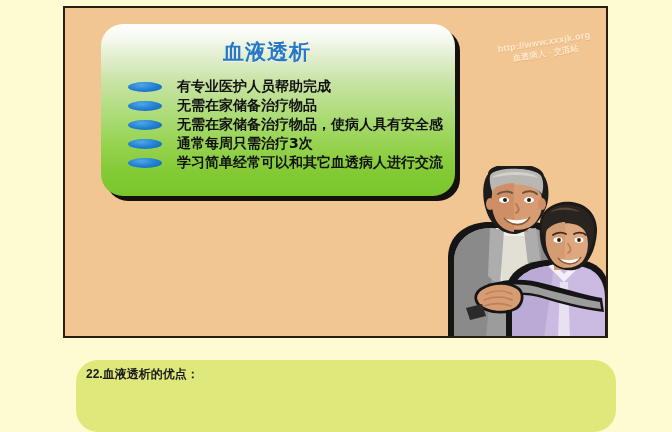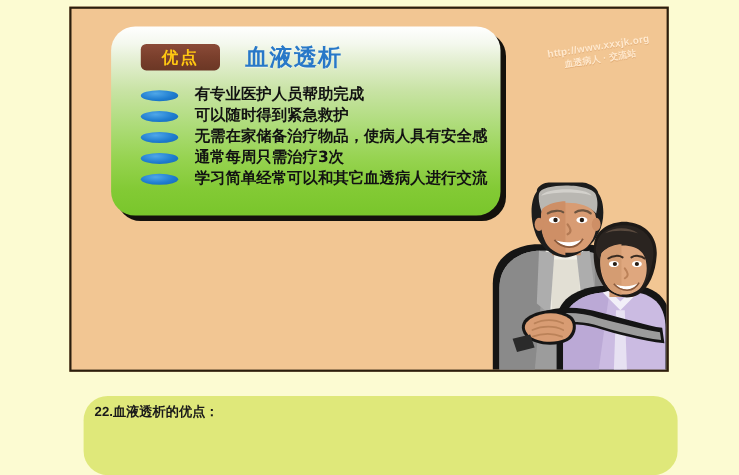--- a/index.html
+++ b/index.html
@@ -190,32 +190,31 @@
   <div id="watermark">
     <div class="wm-line">http://www.xxxjk.org</div>
     <div class="wm-line small">血透病人 · 交流站</div>
   </div>
 
   <div id="content-panel-shadow"></div>
 
   <div id="content-panel">
 
     <div id="title-row">
-      <div id="badge-youdian">优点</div>
       <div id="title-text">血液透析</div>
     </div>
 
     <div id="bullet-list">
       <div class="bullet-row">
         <span class="bullet-marker"></span>
         <span class="bullet-text">有专业医护人员帮助完成</span>
       </div>
       <div class="bullet-row">
         <span class="bullet-marker"></span>
-        <span class="bullet-text">可以随时得到紧急救护</span>
+        <span class="bullet-text">无需在家储备治疗物品</span>
       </div>
       <div class="bullet-row">
         <span class="bullet-marker"></span>
         <span class="bullet-text">无需在家储备治疗物品，使病人具有安全感</span>
       </div>
       <div class="bullet-row">
         <span class="bullet-marker"></span>
         <span class="bullet-text">通常每周只需治疗3次</span>
       </div>
       <div class="bullet-row">

